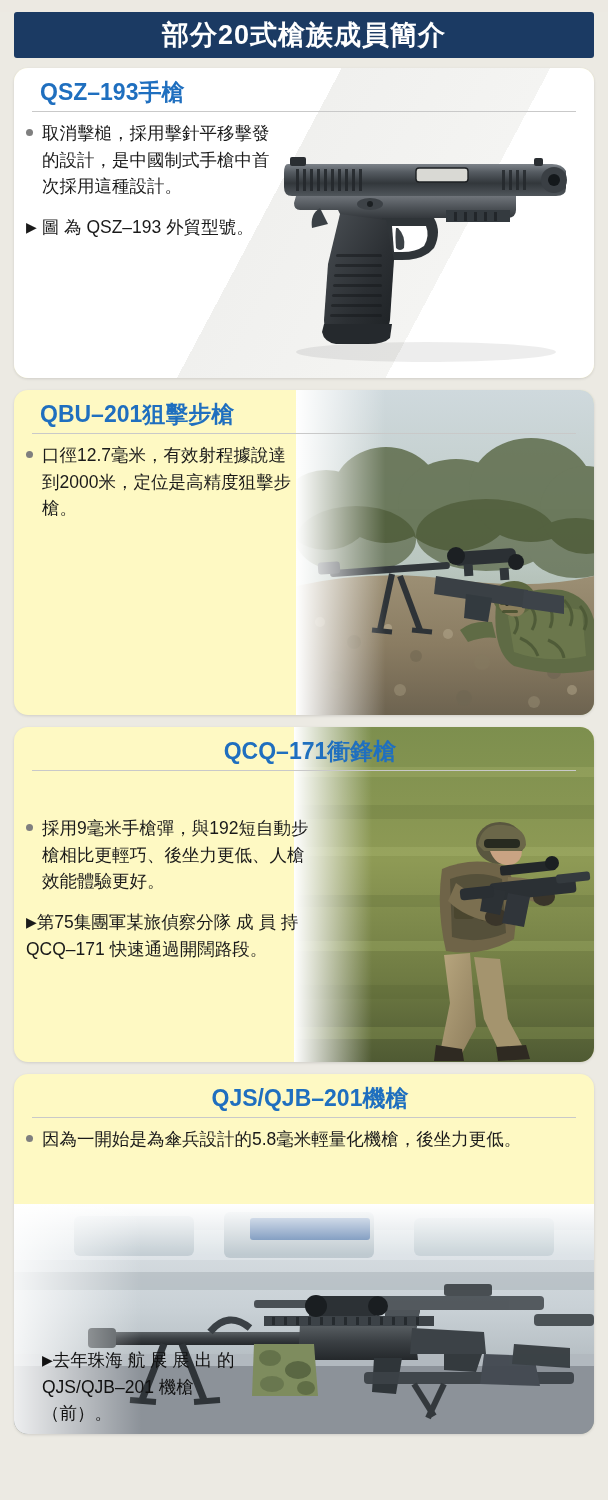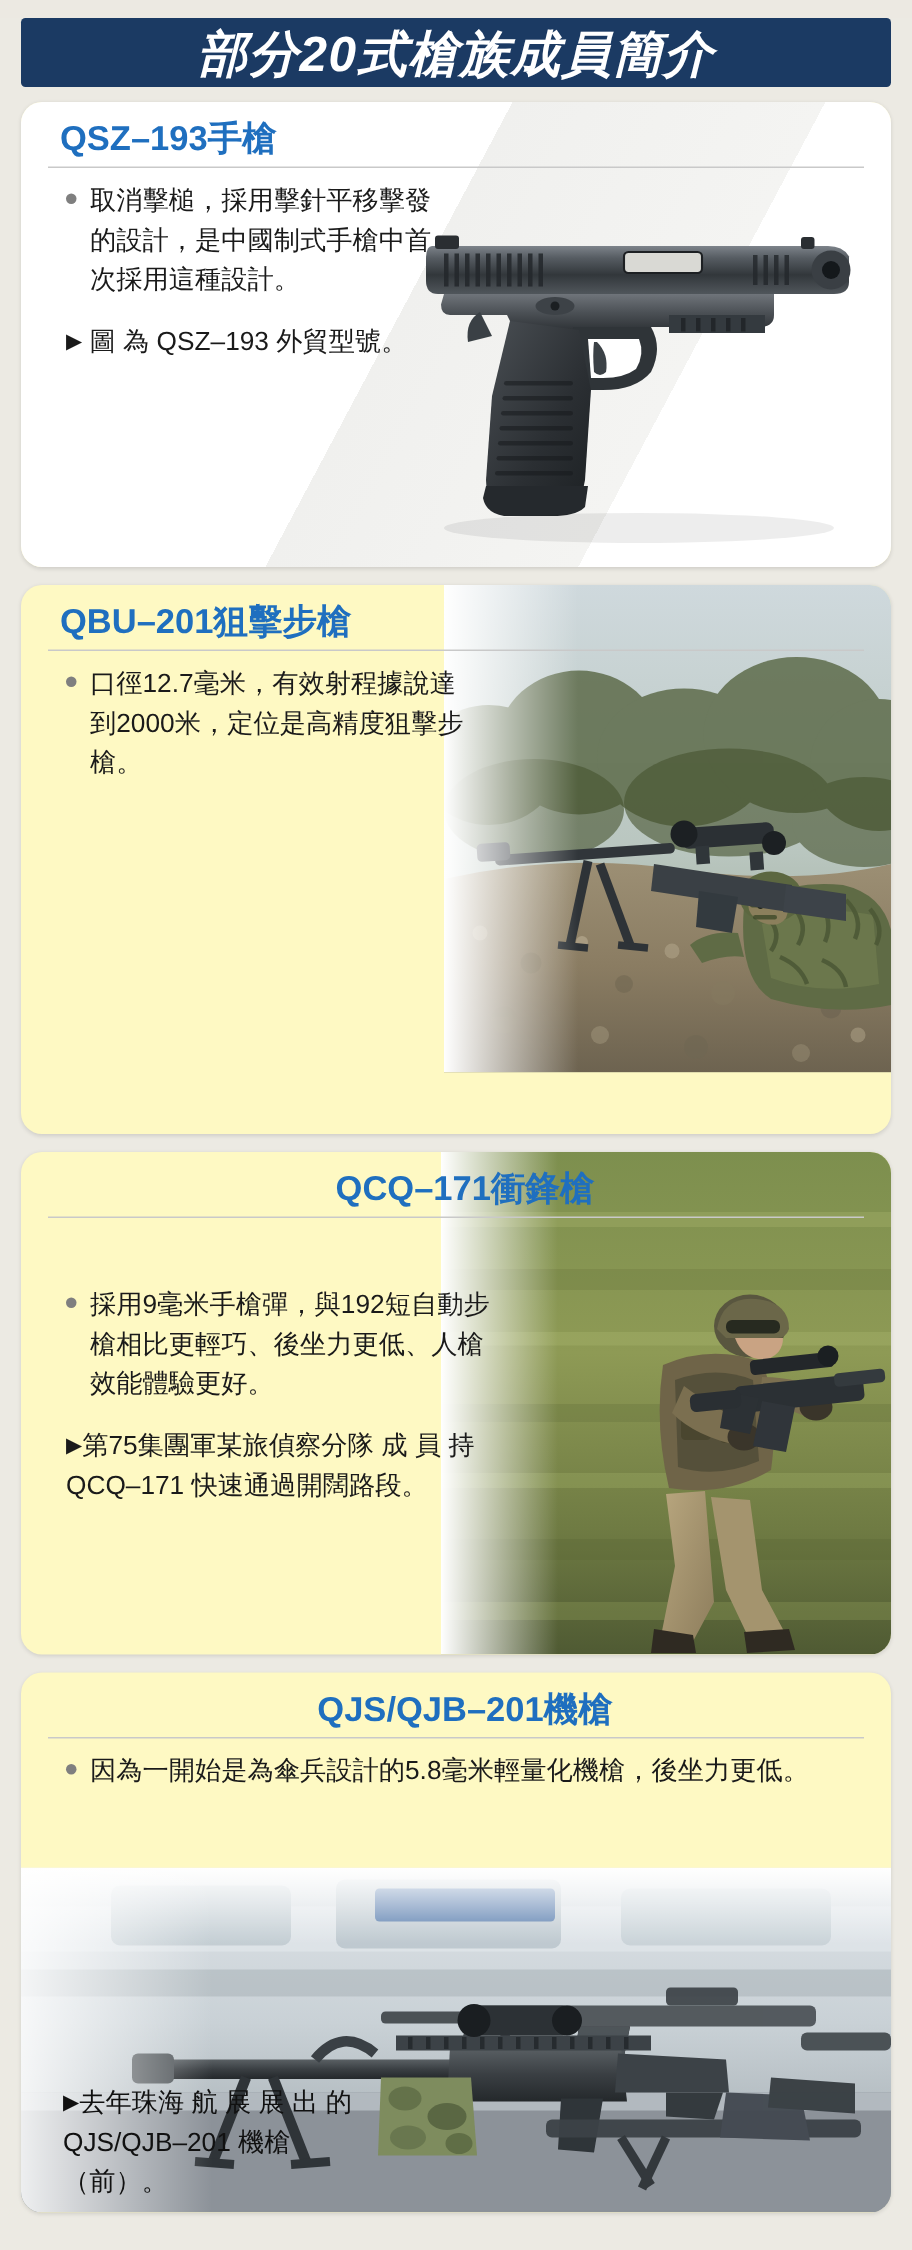--- a/index.html
+++ b/index.html
@@ -27,25 +27,24 @@
     margin: 12px 0 10px 0;
     height: 46px;
     background: #1b3a63;
     border-radius: 3px;
     display: flex;
     align-items: center;
     justify-content: center;
   }
   .header-title {
     color: #ffffff;
-    font-size: 33px;
+    font-size: 27px;
     font-weight: bold;
     letter-spacing: 1px;
     line-height: 1;
-    font-style: italic;
   }
   
   .card {
     position: relative;
     background: #fef9c3;
     border-radius: 14px;
     box-shadow: 0 1px 3px rgba(0,0,0,0.12);
     overflow: hidden;
     margin-bottom: 12px;
   }
@@ -68,21 +67,21 @@
     margin: 0 18px 8px 18px;
     position: relative;
     z-index: 5;
   }
   .body-text {
     position: relative;
     z-index: 5;
     font-size: 17.5px;
     color: #1a1a1a;
     line-height: 1.52;
-    padding: 0 18px 10px 30px;
+    padding: 0 18px 10px 12px;
   }
   .bullet-row {
     position: relative;
     padding-left: 16px;
   }
   .bullet-row:before {
     content: "";
     position: absolute;
     left: 0;
     top: 9px;
@@ -116,21 +115,21 @@
     position: absolute;
     right: 8px;
     top: 56px;
     width: 320px;
     height: 250px;
     z-index: 3;
   }
 
   
   .card2 {
-    height: 366px;
+    height: 325px;
   }
   .card2 .photo {
     position: absolute;
     right: 0;
     top: 0;
     width: 298px;
     height: 325px;
     z-index: 2;
     overflow: hidden;
   }

